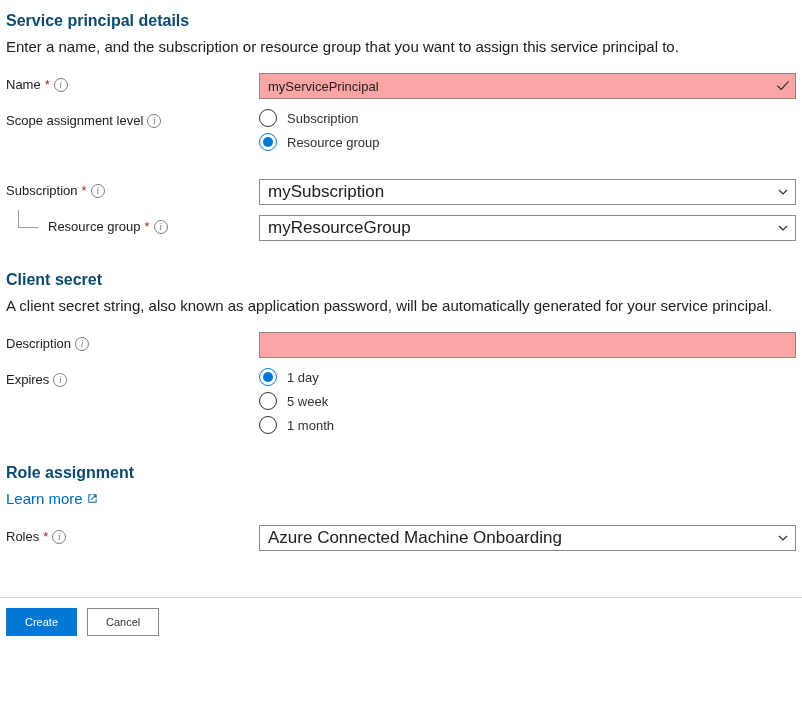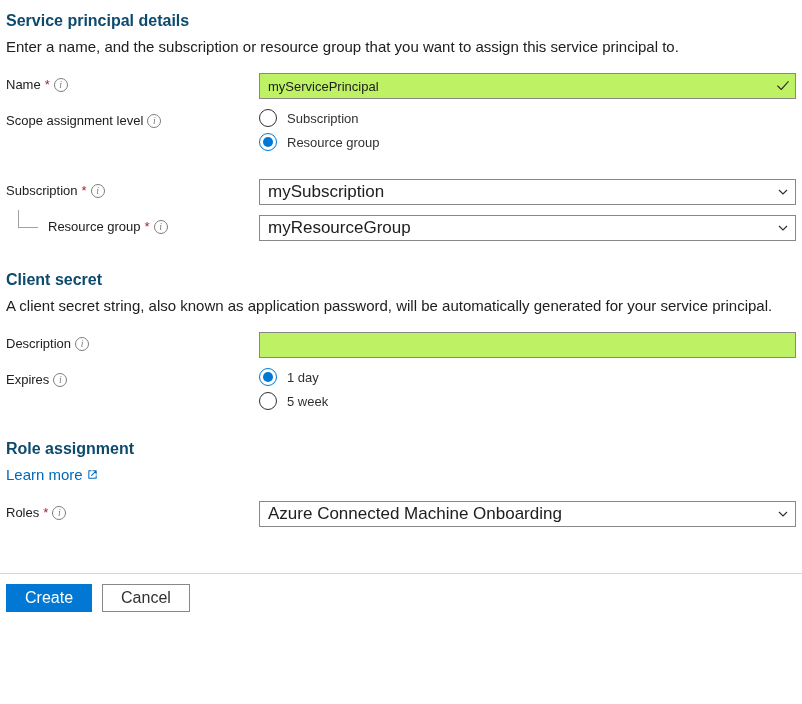--- a/index.html
+++ b/index.html
@@ -38,21 +38,21 @@
   .ctrl{flex:1;min-width:0;}
   .info{
     width:14px;height:14px;border:1px solid #666;border-radius:50%;
     display:inline-flex;align-items:center;justify-content:center;
     font-size:10px;color:#666;line-height:1;opacity:.85;user-select:none;
     font-family:Georgia,serif;font-style:italic;
   }
   
   .text-input{
     width:100%;height:26px;border:1px solid var(--border-light);
-    padding:0 28px 0 8px;font-size:13px;color:var(--muted);background:#bef264;
+    padding:0 28px 0 8px;font-size:13px;color:var(--muted);background:#fca5a5;
   }
   .input-wrap{position:relative;width:100%;}
   .input-check{
     position:absolute;right:6px;top:50%;transform:translateY(-50%);
     pointer-events:none;
   }
   
   .dropdown{
     width:100%;height:26px;border:1px solid var(--border-light);
     display:flex;align-items:center;justify-content:space-between;
@@ -80,21 +80,21 @@
   
   .section{margin-top:30px;}
   
   .link{color:var(--link);text-decoration:none;display:inline-flex;align-items:center;gap:4px;}
   
   .footer{
     border-top:1px solid #d6d6d6;margin-top:46px;padding:10px 6px 10px 6px;
     display:flex;gap:10px;
   }
   .btn{
-    height:28px;padding:0 18px;font-size:16px;border:1px solid #8a8886;
+    height:28px;padding:0 18px;font-size:11px;border:1px solid #8a8886;
     background:#fff;color:var(--text);cursor:pointer;font-family:inherit;
   }
   .btn.primary{background:var(--accent);border-color:var(--accent);color:#fff;}
   svg{display:block;}
 </style>
 </head>
 <body>
 
 <div class="page">
 
@@ -207,20 +207,26 @@
                 <span class="radio-inner"></span>
               </span>
             <span>1 day</span>
           </div>
           <div class="radio-item">
             <span class="radio-outer">
                 <span class="radio-inner"></span>
               </span>
             <span>5 week</span>
           </div>
+          <div class="radio-item">
+            <span class="radio-outer">
+                <span class="radio-inner"></span>
+              </span>
+            <span>1 month</span>
+          </div>
         </div>
       </div>
     </div>
   </div>
 
   <div class="section">
     <h2>Role assignment</h2>
     <p class="desc">
       <a href="#" class="link">
         <span>Learn more</span>

